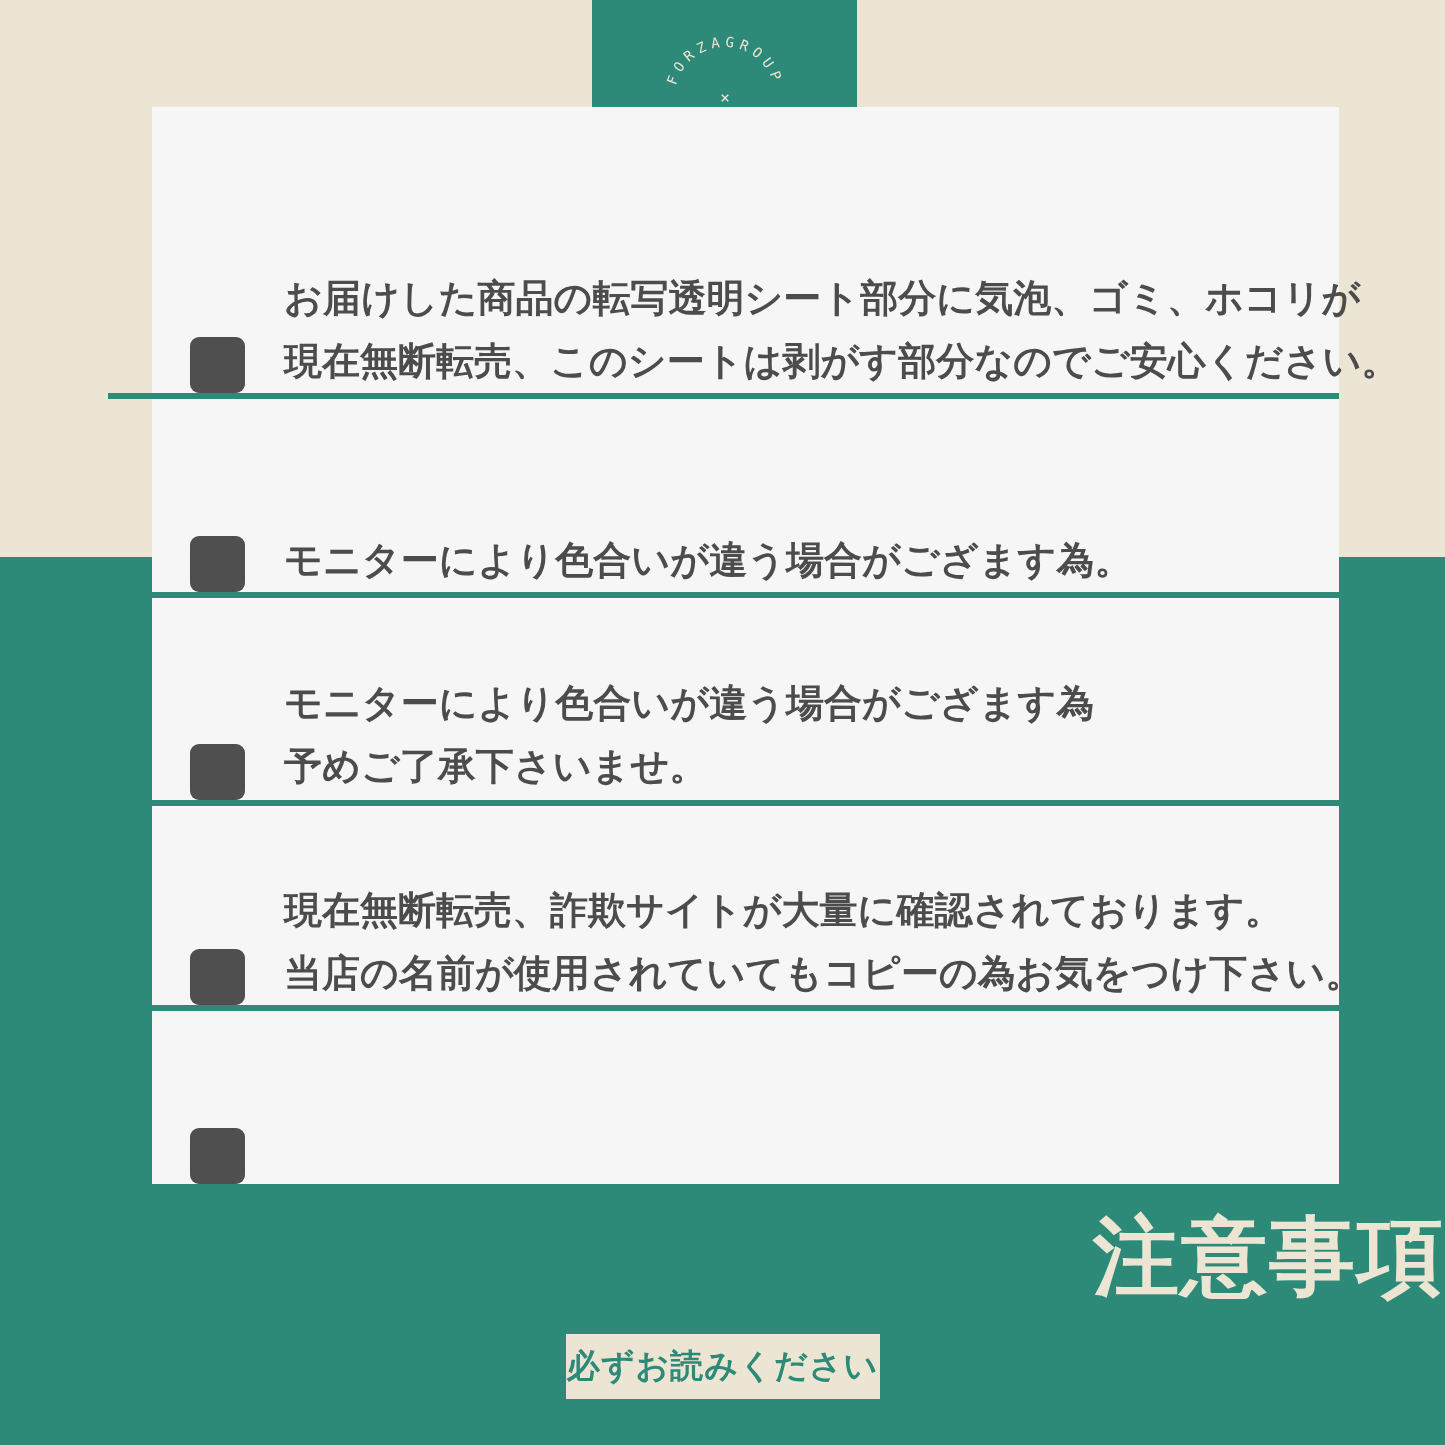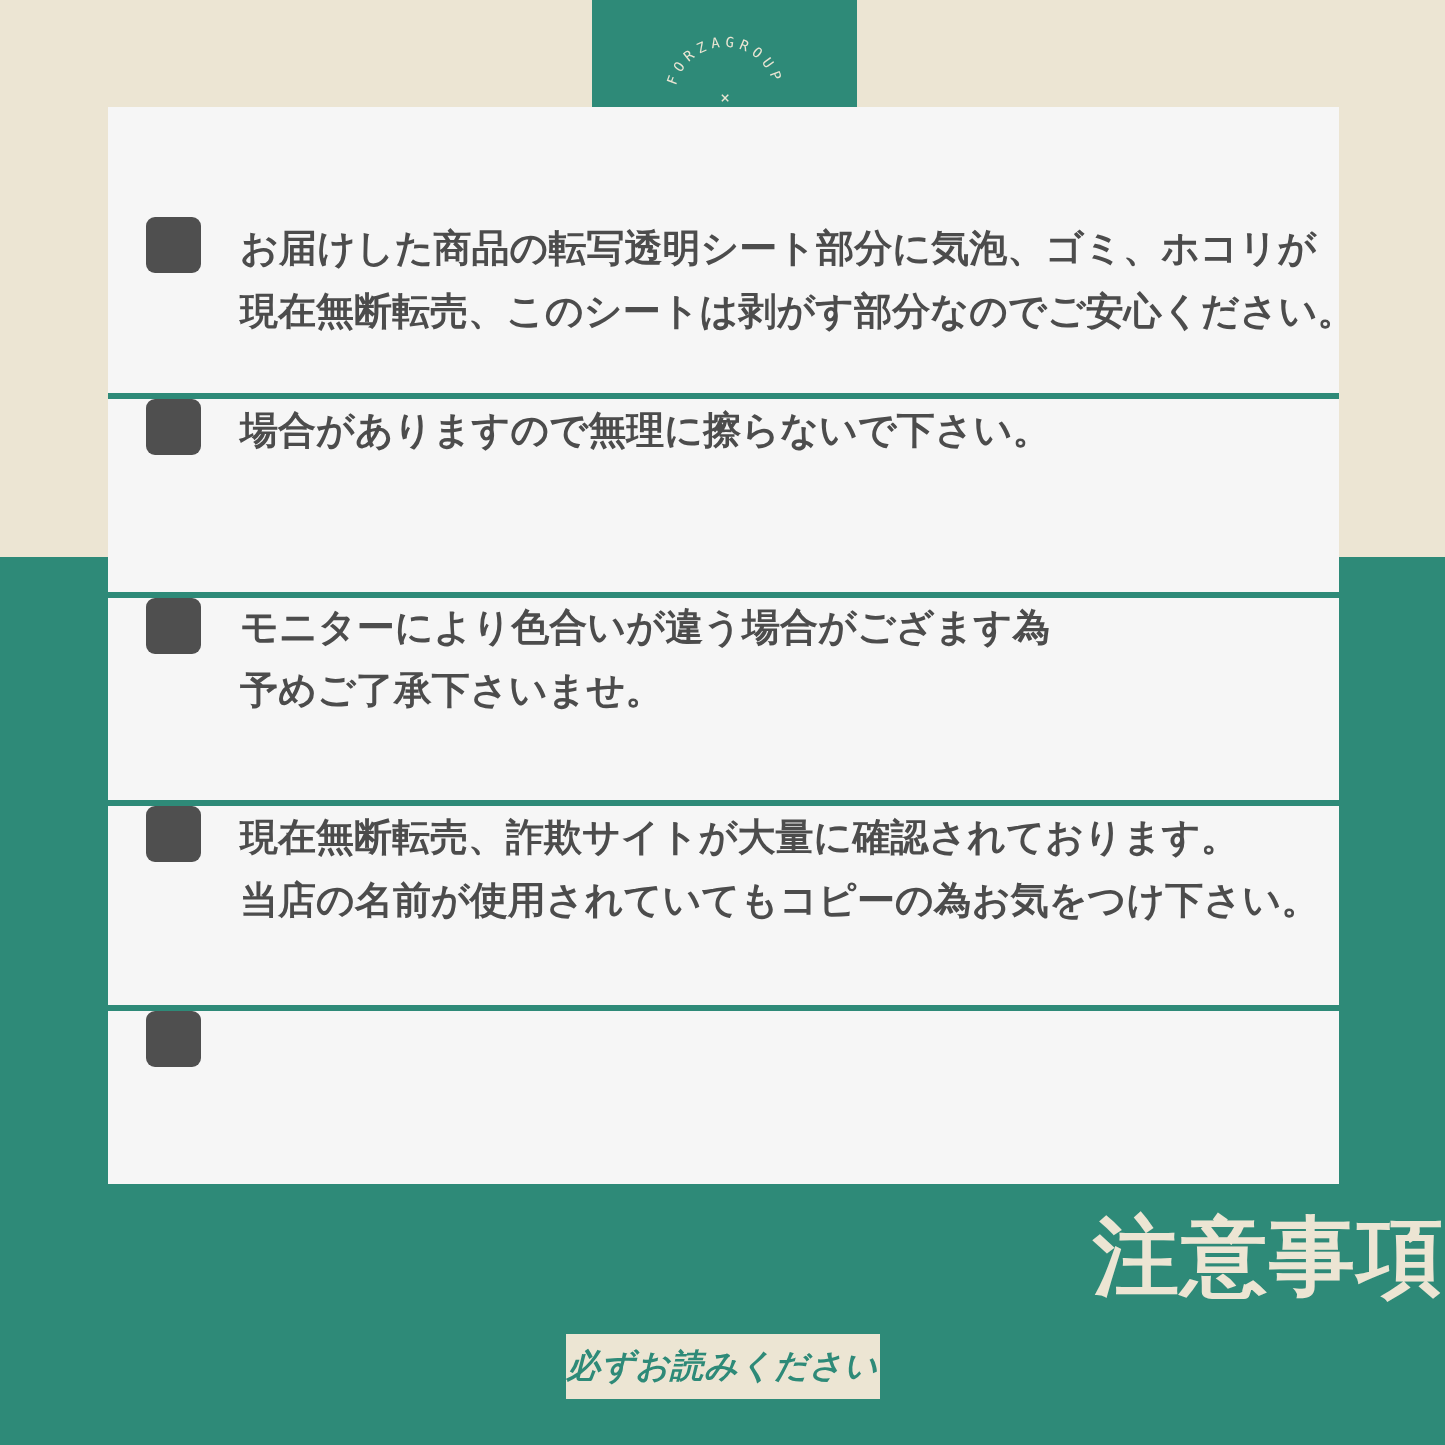--- a/index.html
+++ b/index.html
@@ -37,21 +37,22 @@
     font-family: "DejaVu Sans Mono", "Liberation Mono", monospace;
     font-size: 16px;
   }
   .cards {
     position: absolute; left: 108px; top: 107px;
     width: 1231px;
   }
   .card {
     background: #f6f6f6;
     display: flex;
-    align-items: flex-start;
+    align-items: flex-end;
+    margin-left: 44px;
   }
   .card-1 { height: 286px; padding-top: 110px; box-sizing: content-box; height: 176px; }
   .card-2 { height: 193px; }
   .card-3 { height: 202px; font-family: Liberation Mono, monospace; }
   .card-4 { height: 199px; }
   .card-5 { height: 173px; }
   .sep { height: 6px; background: #2e8a78; }
   .checkbox {
     flex: 0 0 auto;
     width: 55px; height: 56px;
@@ -75,21 +76,21 @@
     font-size: 86px;
     font-weight: 800;
     line-height: 100px;
     letter-spacing: 2px;
   }
   .footer-button {
     position: absolute; left: 50%; top: 1334px;
     transform: translateX(-50%);
     width: 314px; height: 65px;
     background: #ece5d3;
-    display: flex; align-items: center; justify-content: center; font-style: italic;
+    display: flex; align-items: center; justify-content: center;
   }
   .footer-button span {
     color: #2e8a78;
     font-size: 33px;
     font-weight: 800;
     letter-spacing: 1px;
     white-space: nowrap;
   }
 </style>
 </head>
@@ -115,21 +116,21 @@
       <div class="notice-text">
         <div>お届けした商品の転写透明シート部分に気泡、ゴミ、ホコリが</div>
         <div>現在無断転売、このシートは剥がす部分なのでご安心ください。</div>
       </div>
     </div>
     <div class="sep"></div>
 
     <div class="card card-2">
       <span class="checkbox"></span>
       <div class="notice-text">
-        <div>場合がありますので無理に擦らないで下さい。</div>
+        <div>モニターにより色合いが違う場合がござます為。</div>
       </div>
     </div>
     <div class="sep"></div>
 
     <div class="card card-3">
       <span class="checkbox"></span>
       <div class="notice-text">
         <div>モニターにより色合いが違う場合がござます為</div>
         <div>予めご了承下さいませ。</div>
       </div>

